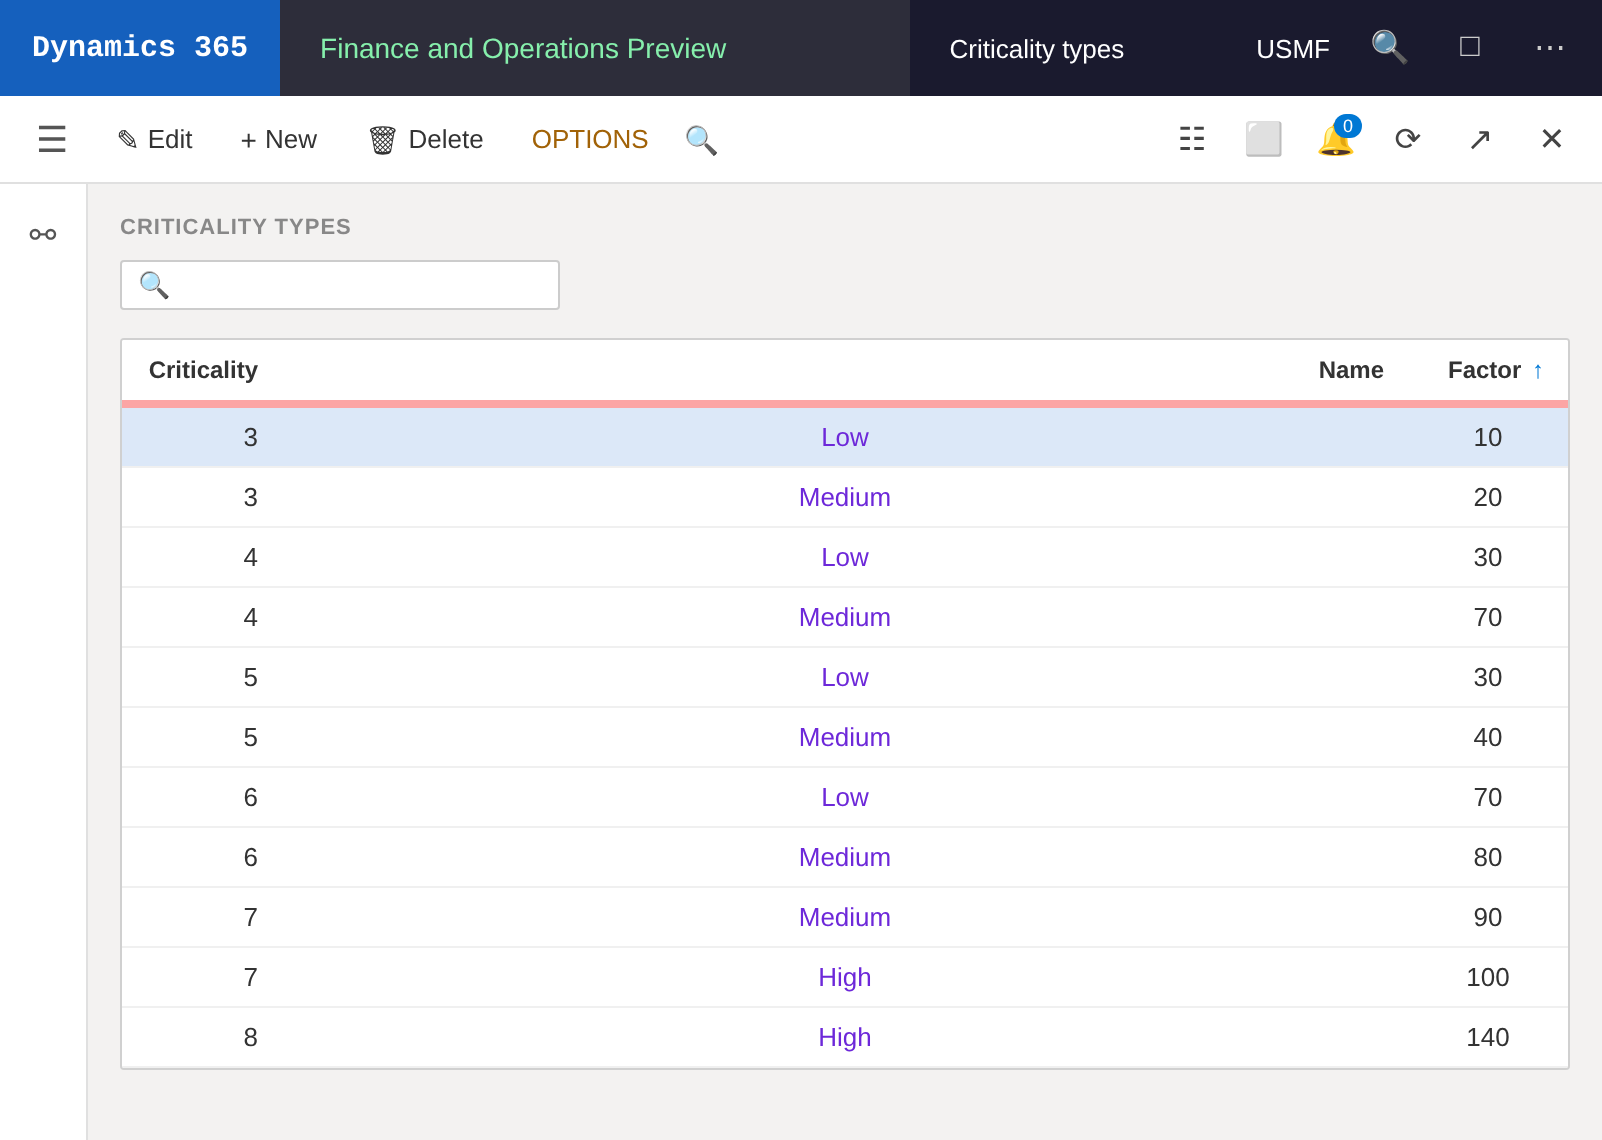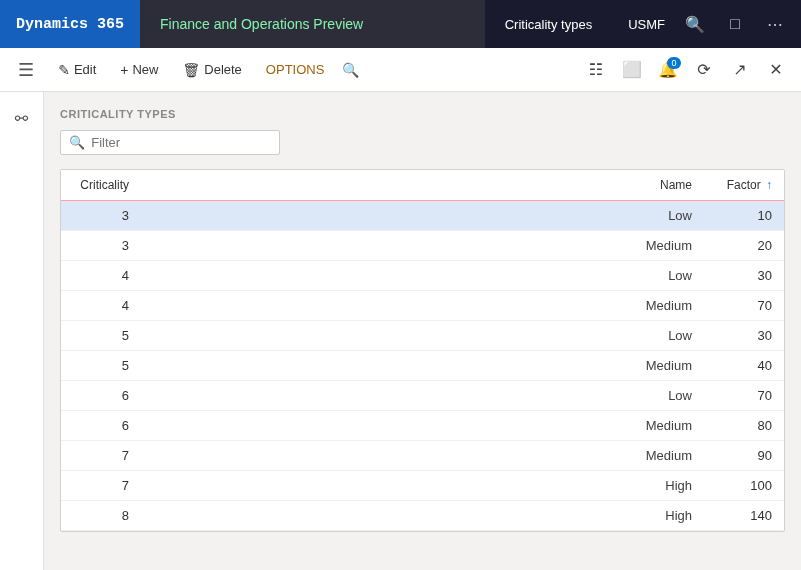--- a/index.html
+++ b/index.html
@@ -44,20 +44,21 @@
     .top-bar-right {
       display: flex;
       align-items: center;
       gap: 4px;
       padding: 0 8px;
     }
     .top-bar-usmf {
       color: #fff;
       font-size: 13px;
       padding: 0 8px;
+      margin-left: 30px;
     }
     .top-bar-icon-btn {
       width: 36px;
       height: 36px;
       display: flex;
       align-items: center;
       justify-content: center;
       color: #ccc;
       cursor: pointer;
       border-radius: 2px;
@@ -198,43 +199,43 @@
       border-radius: 2px;
       overflow: hidden;
     }
     table {
       width: 100%;
       border-collapse: collapse;
     }
     thead th {
       background: #fff;
       text-align: right;
-      font-weight: 400;
+      font-weight: 700;
       font-size: 12px;
       color: #333;
       padding: 8px 12px;
-      border-bottom: 1px solid #fca5a5;
+      border-bottom: 4px solid #fca5a5;
     }
     thead th:first-child { text-align: right; width: 80px; }
     thead th:nth-child(2) { text-align: right; }
     thead th:last-child { width: 80px; }
     .sort-icon { color: #0078d4; margin-left: 2px; }
 
     tbody tr { cursor: pointer; }
     tbody tr.selected { background: #dce8f8; }
     tbody td {
       padding: 7px 12px;
       border-bottom: 1px solid #f0f0f0;
       font-size: 13px;
       color: #333;
       text-align: right;
     }
     tbody td:first-child { text-align: right; color: #333; }
-    tbody td:nth-child(2) { text-align: right; color: #404040; }
-    tbody td:last-child { text-align: right; color: #333; }
+    tbody td:nth-child(2) { text-align: center; color: #6d28d9; }
+    tbody td:last-child { text-align: center; color: #333; }
   </style>
 </head>
 <body>
 
 <div class="top-bar">
   <div class="top-bar-dynamics">
     <span>Dynamics 365</span>
   </div>
   <div class="top-bar-title">
     <span>Finance and Operations Preview</span>
@@ -287,21 +288,20 @@
 
   <div class="sidebar">
     <div class="sidebar-icon">⚯</div>
   </div>
 
   <div class="content-area">
     <div class="section-title">CRITICALITY TYPES</div>
 
     <div class="filter-box">
       <span class="filter-box-icon">🔍</span>
-      <input class="filter-input" type="text" placeholder="Filter" style="">
     </div>
 
     <div class="table-container">
       <table>
         <thead>
           <tr>
             <th>Criticality</th>
             <th>Name</th>
             <th>Factor <span class="sort-icon">↑</span></th>
           </tr>

